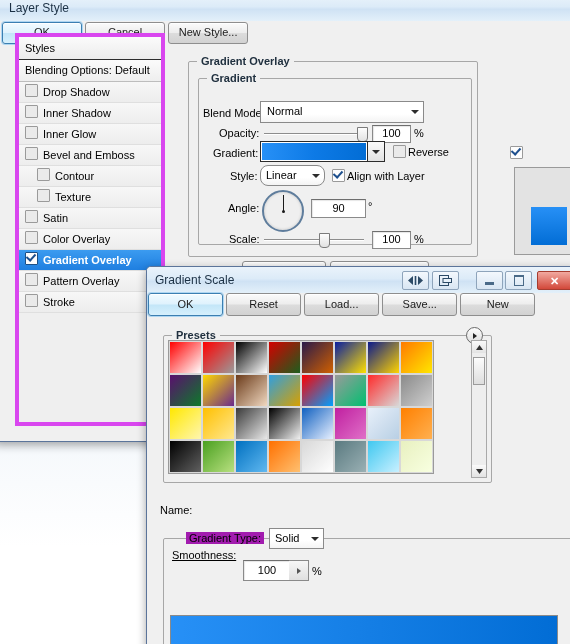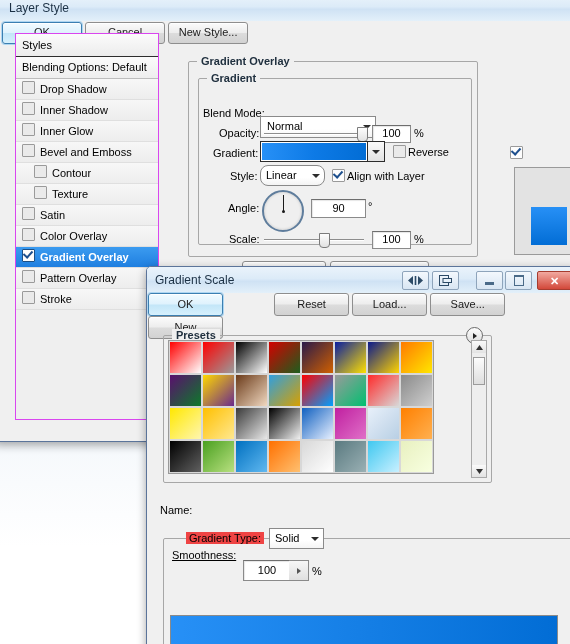--- a/index.html
+++ b/index.html
@@ -63,21 +63,21 @@
        display:flex;align-items:center;justify-content:center;}
   .lbl{position:absolute;white-space:nowrap;}
 
   
   #layerStyle{left:-6px;top:-6px;width:586px;height:446px;}
   #lsTitle{font-size:12px;padding-left:14px;}
   #lsBody{position:absolute;left:7px;top:27px;right:7px;bottom:7px;background:#f0f0f0;}
 
   
   #stylesList{position:absolute;left:13px;top:11px;width:142px;height:385px;
-      background:#efefef;border:1px solid #d946ef;}
+      background:#efefef;border:4px solid #d946ef;}
   .slhead{height:22px;line-height:22px;padding-left:6px;font-size:11px;
       background:linear-gradient(180deg,#fbfbfb,#ececec);border-bottom:1px solid #2d2d2d;}
   .slblend{height:21px;line-height:21px;padding-left:6px;font-size:11px;
       background:linear-gradient(180deg,#fbfbfb,#eeeeee);border-bottom:1px solid #bdbdbd;}
   .slrow{height:20px;line-height:20px;padding-left:6px;font-size:11px;
       border-bottom:1px solid #dfdfdf;
       background:linear-gradient(180deg,#f7f7f7,#ededed);white-space:nowrap;}
   .slrow.sub{padding-left:18px;}
   .slrow .cbx{margin-right:5px;}
   .slrow.sel{background:linear-gradient(180deg,#3b9bf0,#1f7fe0);color:#fff;font-weight:bold;}
@@ -131,31 +131,31 @@
   .sb-arrow{position:absolute;left:0;right:0;height:12px;display:flex;align-items:center;justify-content:center;
      background:linear-gradient(180deg,#fafafa,#e3e3e3);}
   .sb-thumb{position:absolute;left:1px;right:1px;top:16px;height:26px;
      background:linear-gradient(180deg,#fcfcfc,#dedede);border:1px solid #9b9b9b;}
   #presetGrid{position:absolute;left:4px;top:4px;width:auto;
      display:grid;grid-template-columns:repeat(8,33px);gap:0;
      border:1px solid #9a9a9a;background:#9a9a9a;}
   #presetGrid .sw{width:33px;height:33px;box-sizing:border-box;border:1px solid #d8d8d8;}
 
   #geOk{left:351px;top:46px;width:73px;height:21px;line-height:20px;}
-  #geReset{left:351px;top:75px;width:73px;height:21px;line-height:20px;margin-left:48px;}
+  #geReset{left:351px;top:75px;width:73px;height:21px;line-height:20px;}
   #geLoad{left:351px;top:110px;width:73px;height:21px;line-height:20px;}
   #geSave{left:351px;top:139px;width:73px;height:21px;line-height:20px;}
   #geNew{left:351px;top:206px;width:73px;height:21px;line-height:20px;}
 
   #nameLbl{left:12px;top:211px;}
   #nameField{position:absolute;left:60px;top:206px;width:263px;height:19px;line-height:18px;
      padding-left:5px;font-size:11px;}
 
   #typeGroup{left:15px;top:245px;width:409px;height:130px;}
-  #gtLbl{left:38px;top:239px;background:#ef4444;padding:0 3px;}
+  #gtLbl{left:38px;top:239px;background:#a21caf;padding:0 3px;}
   #gtCombo{left:121px;top:235px;width:53px;height:19px;}
   #smoothLbl{left:24px;top:256px;text-decoration:underline;}
   #smoothField{position:absolute;left:95px;top:267px;width:46px;height:19px;line-height:18px;
      text-align:center;font-size:11px;}
   #smoothStep{position:absolute;left:141px;top:267px;width:19px;height:19px;
      background:linear-gradient(180deg,#f7f7f7,#e0e0e0);border:1px solid #8a8a8a;border-left:none;
      display:flex;align-items:center;justify-content:center;}
   #smoothPct{left:164px;top:272px;}
 
   #gradBar{position:absolute;left:22px;top:322px;width:386px;height:30px;
@@ -203,21 +203,21 @@
     <div class="group" id="goGroup">
       <span class="legend">Gradient Overlay</span>
     </div>
 
     <div class="group" id="grGroup">
       <span class="legend">Gradient</span>
     </div>
 
     
     <span class="lbl" style="left:201px;top:85px;">Blend Mode:</span>
-    <div class="combo" style="left:258px;top:94px;width:114px;height:20px;">
+    <div class="combo" style="left:258px;top:79px;width:114px;height:20px;padding-left:48px;">
       <span style="position:absolute;left:6px;top:3px;font-size:11px;">Normal</span>
       <span class="cbtn">
           <i class="arrow-dn"></i>
         </span>
     </div>
 
     
     <span class="lbl" style="left:217px;top:105px;">Opacity:</span>
     <div class="track" style="left:262px;top:111px;width:100px;"></div>
     <div class="knob" style="left:355px;top:105px;"></div>

